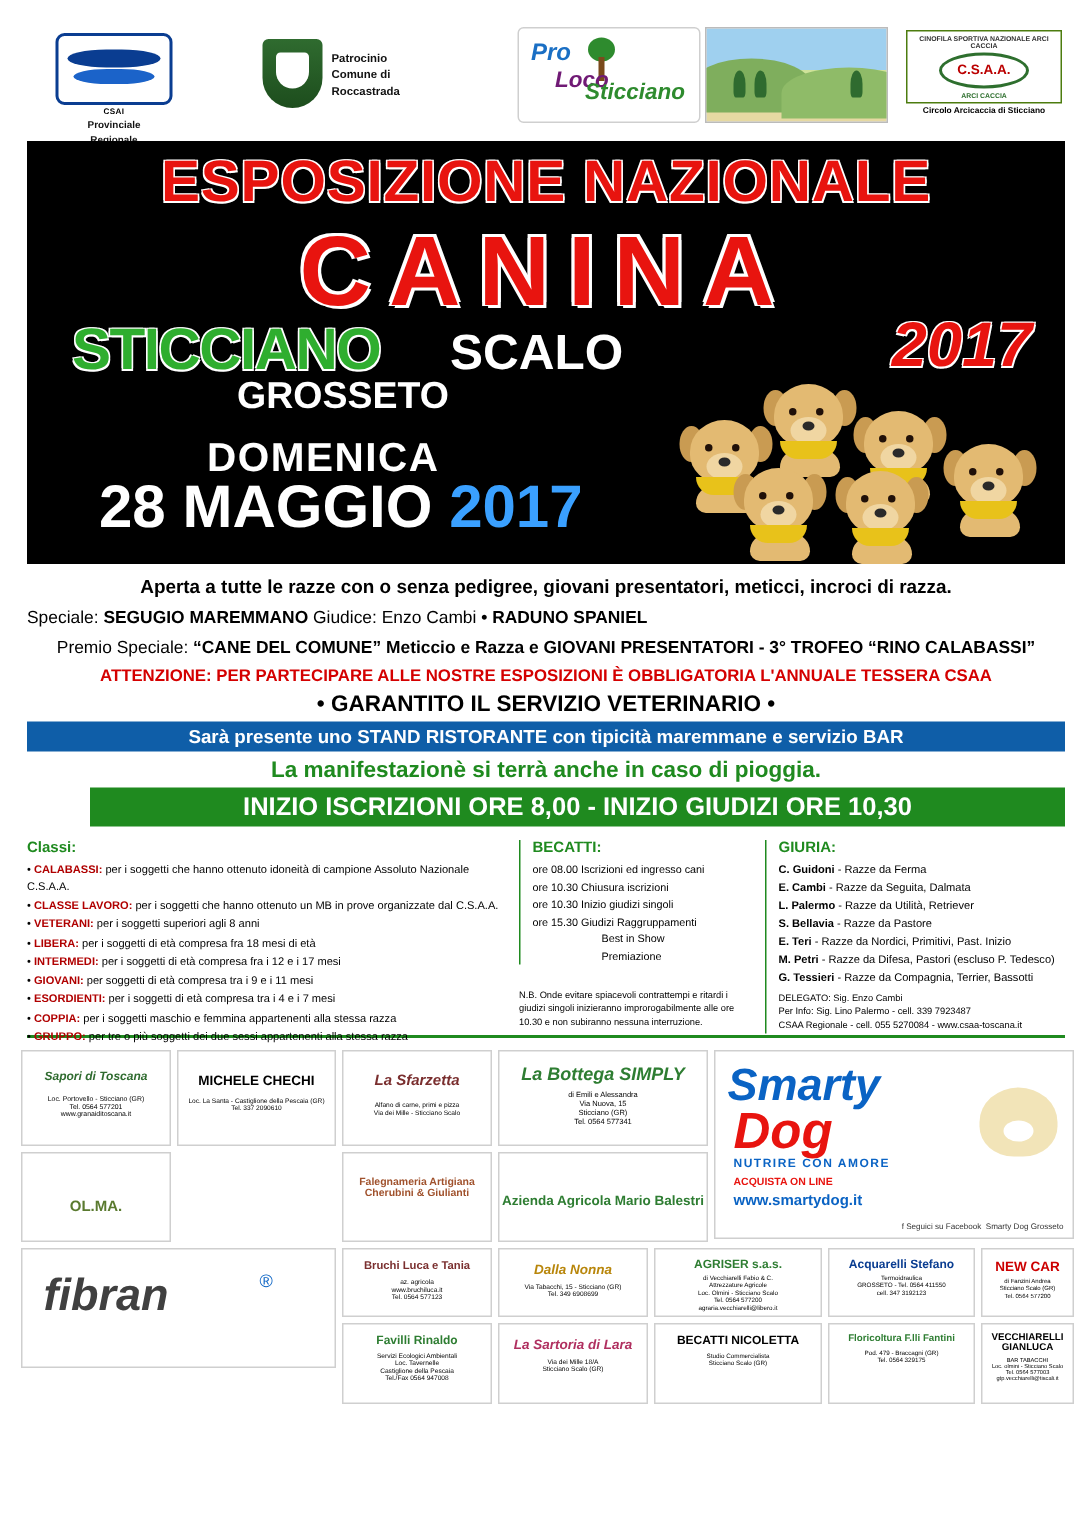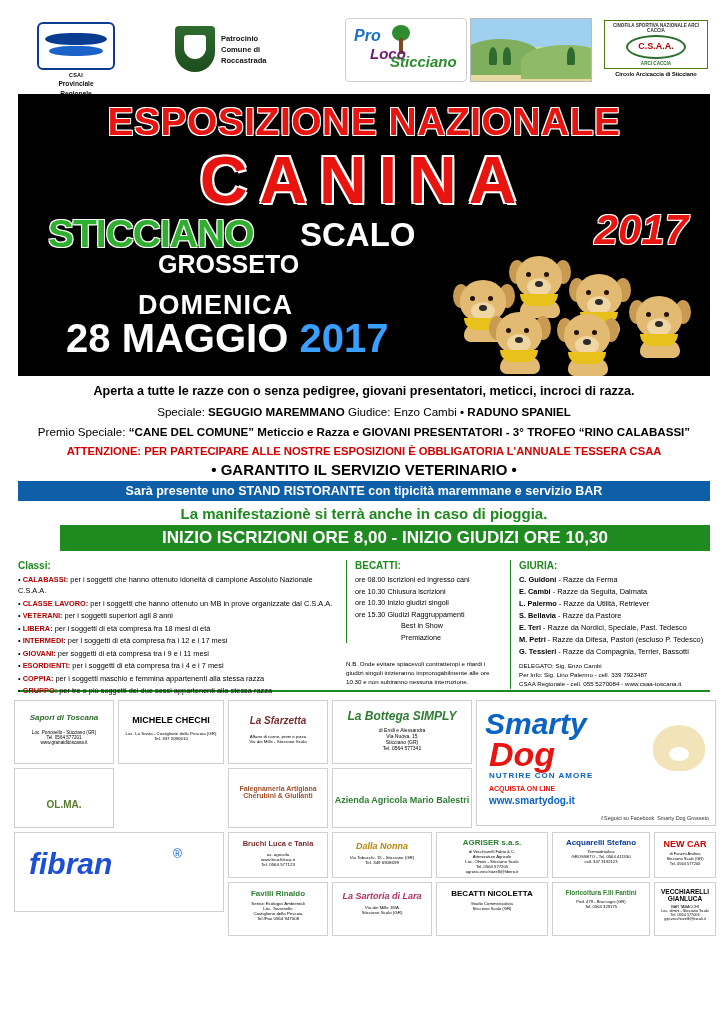--- a/index.html
+++ b/index.html
@@ -66,21 +66,21 @@
   .pup .muz{position:absolute;left:17px;top:28px;width:24px;height:18px;background:#f0d6a2;border-radius:50%;}
   .pup .nose{position:absolute;left:25px;top:31px;width:8px;height:6px;background:#2a2a2a;border-radius:50%;}
   .pup .eye{position:absolute;top:22px;width:5px;height:5px;background:#201008;border-radius:50%;}
   .pup .eL{left:16px;} .pup .eR{left:34px;}
   .pup .scarf{position:absolute;left:10px;top:44px;width:38px;height:12px;background:#e8c21a;border-radius:0 0 14px 14px;}
   .pup .body{position:absolute;left:10px;top:50px;width:40px;height:18px;background:#e3ba72;border-radius:14px 14px 8px 8px;}
 
   
   .band{position:absolute;left:18px;top:380px;width:692px;}
   .l1{font-size:12.6px;font-weight:bold;text-align:center;margin-top:4px;}
-  .l2{font-size:11.6px;text-align:center;margin-top:7px;}
+  .l2{font-size:11.6px;text-align:left;margin-top:7px;}
   .l2 b{font-weight:bold;}
   .l3{font-size:11.6px;text-align:center;margin-top:7px;}
   .l4{font-size:11.2px;font-weight:bold;color:#d40000;text-align:center;margin-top:7px;}
   .l5{font-size:15px;font-weight:bold;text-align:center;margin-top:4px;}
   .greenbar{margin-top:3px;background:#0f5ea8;color:#fff;font-size:12.5px;font-weight:bold;text-align:center;padding:3px 0;}
   .l6{font-size:15px;font-weight:bold;color:#1f8a1f;text-align:center;margin-top:4px;}
   .l7{margin-top:3px;background:#1f8a1f;color:#fff;font-size:17px;font-weight:bold;text-align:center;padding:3px 0;margin-left:42px;}
 
   
   .cols{position:absolute;left:18px;top:560px;width:692px;height:130px;border-bottom:2px solid #1f8a1f;}
@@ -103,21 +103,21 @@
   .smarty{background:#fff;}
   .smarty .s1{position:absolute;left:8px;top:6px;font-size:30px;font-weight:bold;color:#0a63c4;font-style:italic;}
   .smarty .s2{position:absolute;left:12px;top:34px;font-size:34px;font-weight:bold;color:#e8140f;font-style:italic;}
   .smarty .s3{position:absolute;left:12px;top:70px;font-size:8px;font-weight:bold;color:#0a63c4;letter-spacing:1px;}
   .smarty .s4{position:absolute;left:12px;top:84px;font-size:7px;font-weight:bold;color:#e8140f;}
   .smarty .s5{position:absolute;left:12px;top:94px;font-size:10px;font-weight:bold;color:#0a63c4;}
   .smarty .s6{position:absolute;right:6px;bottom:4px;font-size:5.4px;color:#333;}
   .smarty .dogface{position:absolute;right:10px;top:24px;width:52px;height:46px;background:#f2e4b8;border-radius:55% 55% 48% 48%;}
   .smarty .dogface:after{content:"";position:absolute;left:16px;top:22px;width:20px;height:14px;background:#fff;border-radius:50%;}
   .fibran{background:#fff;}
-  .fibran .f1{position:absolute;left:14px;top:14px;font-size:30px;font-weight:bold;color:#1d4ed8;font-style:italic;}
+  .fibran .f1{position:absolute;left:14px;top:14px;font-size:30px;font-weight:bold;color:#404040;font-style:italic;}
   .fibran .f2{position:absolute;left:158px;top:14px;font-size:12px;color:#0a63c4;}
 </style>
 </head>
 <body>
 
 <div class="poster">
 
   <div class="logos">
 
     <div class="logo csai">
@@ -294,21 +294,21 @@
       <div class="cliB" style="padding-left:46px"><span>Best in Show</span></div>
       <div class="cliB" style="padding-left:46px"><span>Premiazione</span></div>
     </div>
 
     <div class="colC">
       <div class="chd">GIURIA:</div>
       <div class="cliC"><b>C. Guidoni</b> <span>- Razze da Ferma</span></div>
       <div class="cliC"><b>E. Cambi</b> <span>- Razze da Seguita, Dalmata</span></div>
       <div class="cliC"><b>L. Palermo</b> <span>- Razze da Utilità, Retriever</span></div>
       <div class="cliC"><b>S. Bellavia</b> <span>- Razze da Pastore</span></div>
-      <div class="cliC"><b>E. Teri</b> <span>- Razze da Nordici, Speciale, Past. Tedesco</span></div>
+      <div class="cliC"><b>E. Teri</b> <span>- Razze da Nordici, Primitivi, Past. Inizio</span></div>
       <div class="cliC"><b>M. Petri</b> <span>- Razze da Difesa, Pastori (escluso P. Tedesco)</span></div>
       <div class="cliC"><b>G. Tessieri</b> <span>- Razze da Compagnia, Terrier, Bassotti</span></div>
       <div class="note">DELEGATO: Sig. Enzo Cambi</div>
       <div class="note" style="margin-top:0">Per Info: Sig. Lino Palermo - cell. 339 7923487</div>
       <div class="note" style="margin-top:0">CSAA Regionale - cell. 055 5270084 - www.csaa-toscana.it</div>
     </div>
 
     <div class="note" style="position:absolute;left:328px;top:96px;width:150px;">N.B. Onde evitare spiacevoli contrattempi e ritardi i giudizi singoli inizieranno improrogabilmente alle ore 10.30 e non subiranno nessuna interruzione.</div>
   </div>
 

